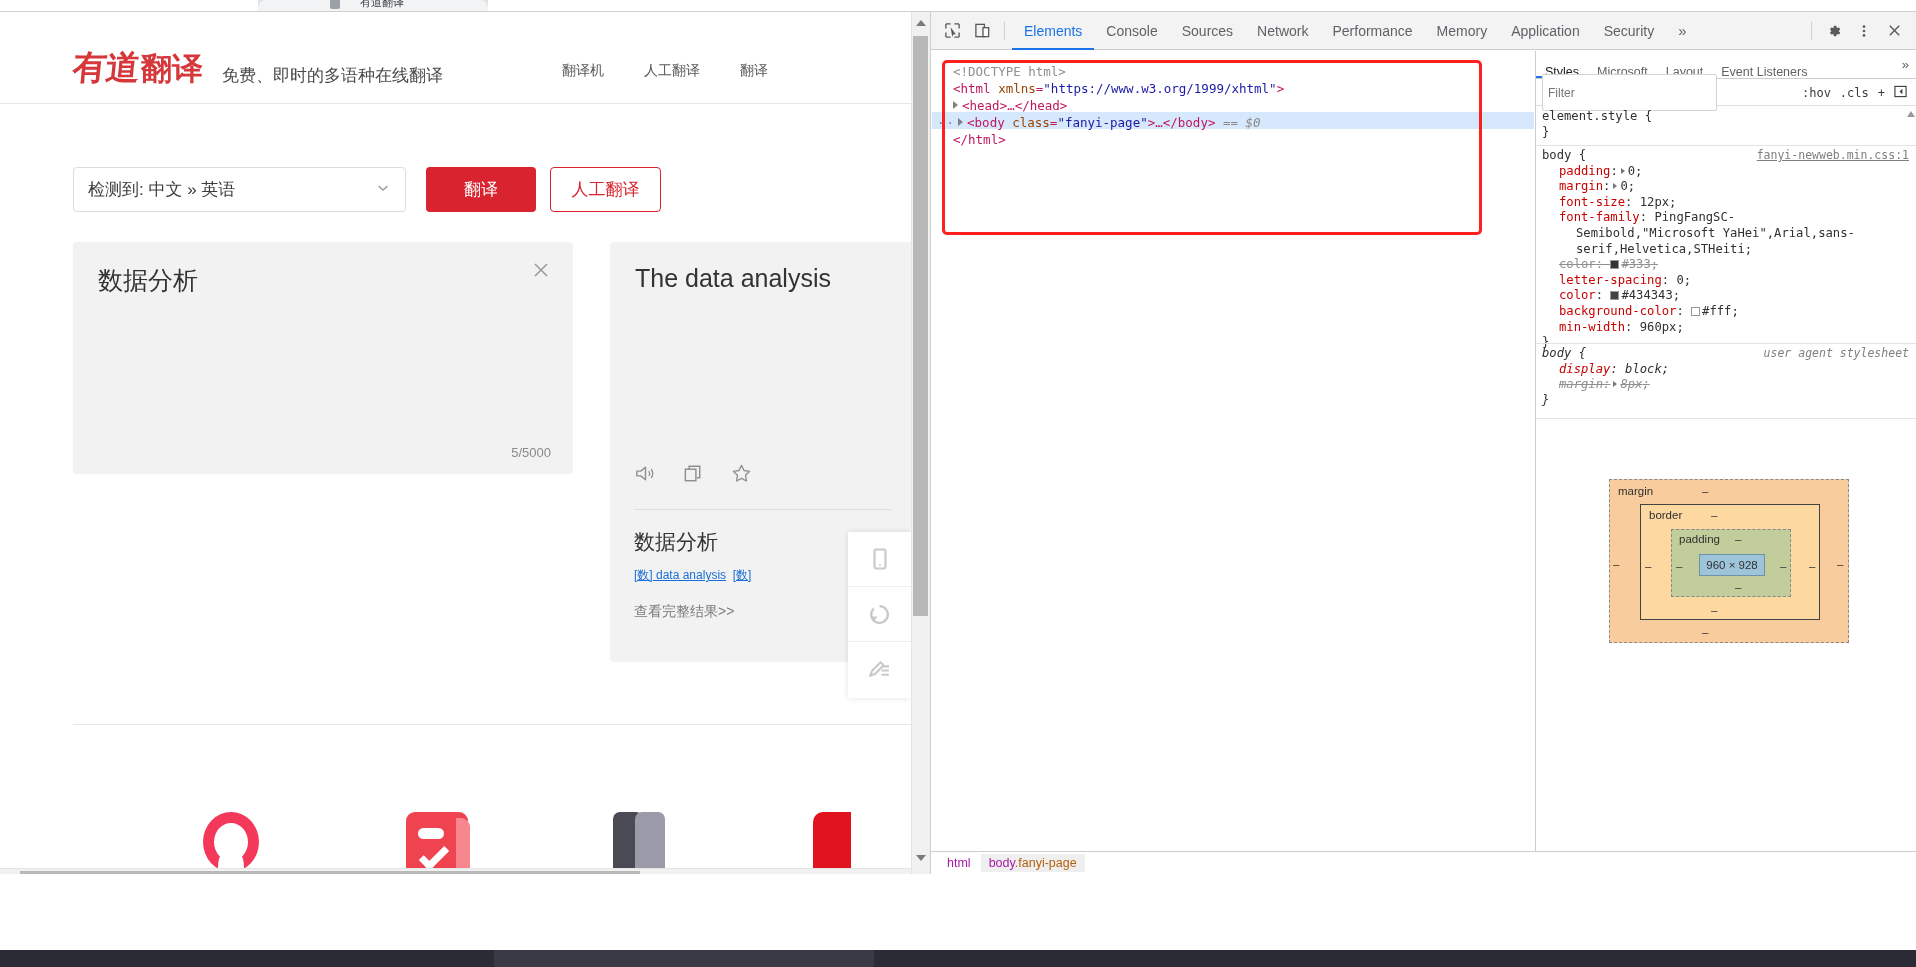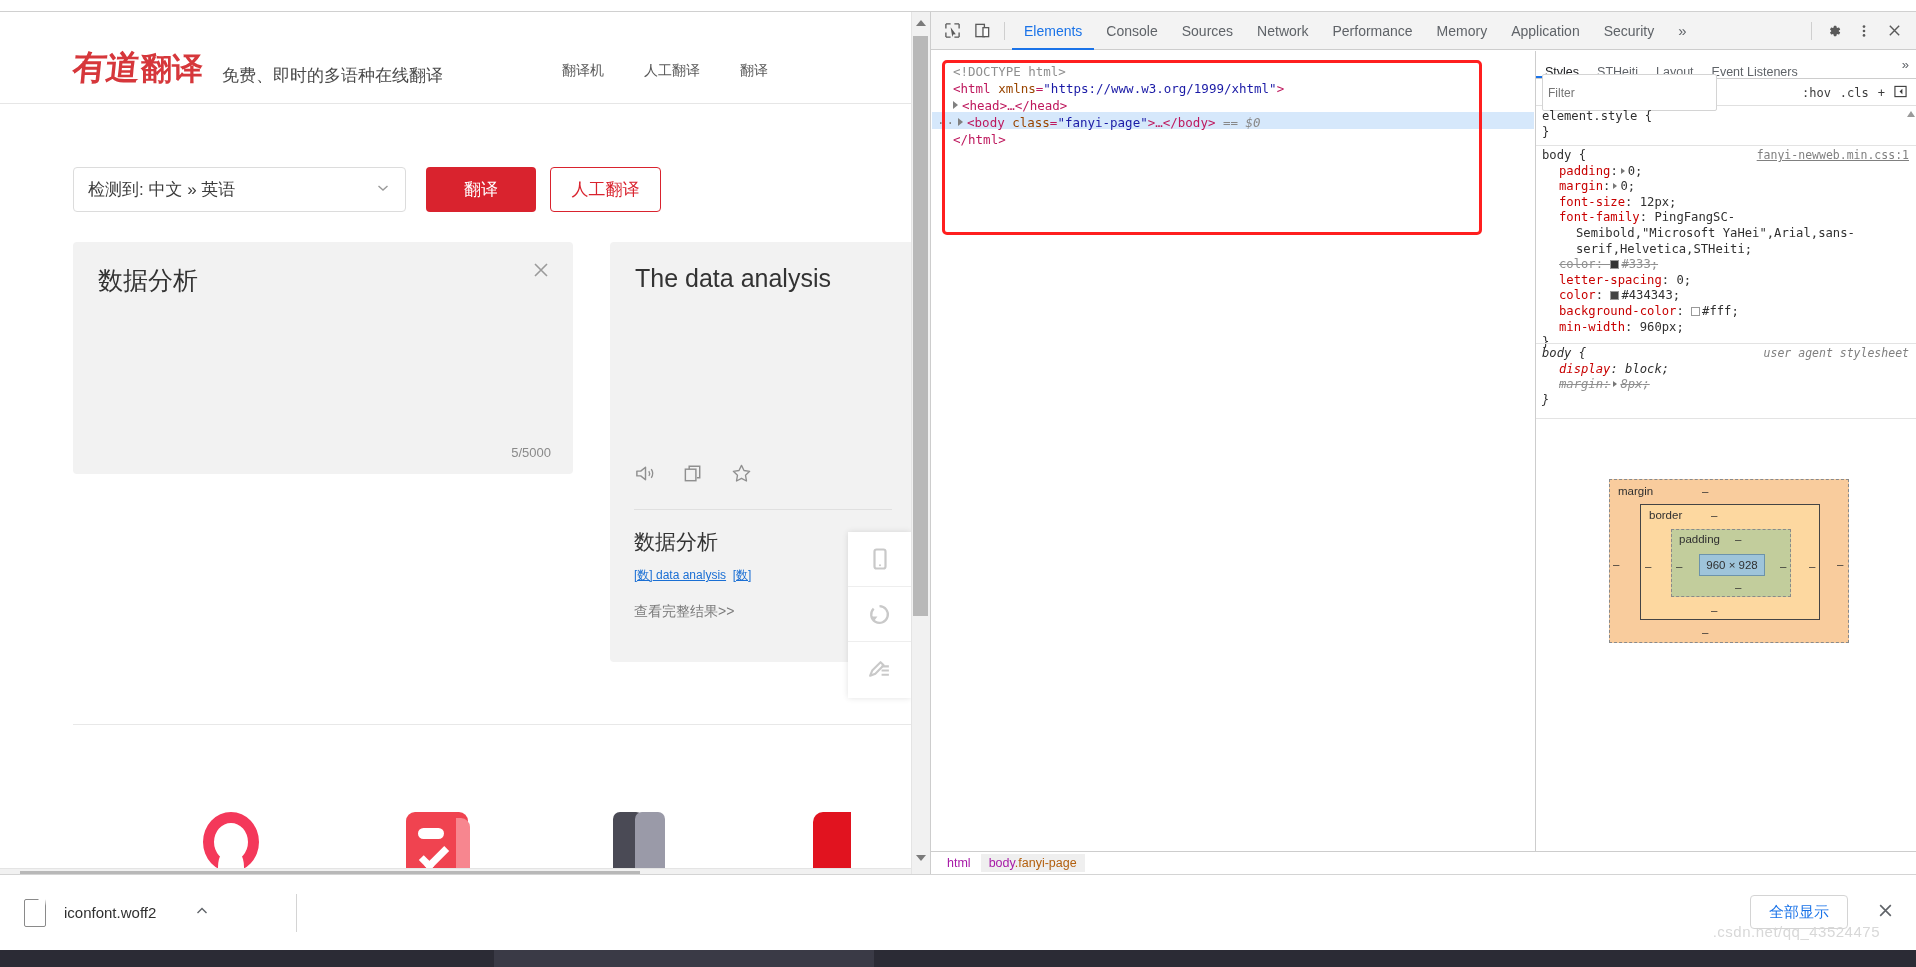--- a/index.html
+++ b/index.html
@@ -418,20 +418,27 @@
   .taskbar .seg { position: absolute; top: 0; height: 17px; background: #2b2b35; }
   .tb1 { left: 0; width: 494px; }
   .tb2 { left: 494px; width: 380px; background: #3a3a46 !important; }
   .tb3 { left: 874px; width: 1042px; }
 </style>
 </head>
 <body>
 
 <div id="root">
 
+  <div class="tabstrip">
+    <div class="tleft"></div>
+    <div class="tright"></div>
+    <div class="tab"></div>
+    <div class="tabfav"></div>
+    <div class="tabtext">有道翻译</div>
+  </div>
   <div class="topline"></div>
 
   <div class="page-viewport">
     <div class="page-inner">
 
       <div class="site-header">
         <div class="logo-wrap">
           <span class="logo-mark">有道</span>
           <span class="logo-word">翻译</span>
         </div>
@@ -604,21 +611,21 @@
       <div class="dom-line dom-l4" style="left:6px;"><span class="dots">··</span><span class="arrow-r"></span><span class="tg">&lt;body </span><span class="at">class</span><span class="tg">=</span><span class="vl">"fanyi-page"</span><span class="tg">&gt;…&lt;/body&gt;</span> <span class="dlr">== $0</span></div>
       <div class="dom-line dom-l5"><span class="tg">&lt;/html&gt;</span></div>
       <div class="dom-highlight"></div>
     </div>
 
     <div class="dt-vsplit"></div>
 
     <div class="dt-styles">
       <div class="st-tabs">
         <div class="st-tab active">Styles</div>
-        <div class="st-tab">STHeiti</div>
+        <div class="st-tab">Microsoft</div>
         <div class="st-tab">Layout</div>
         <div class="st-tab">Event Listeners</div>
         <div class="st-more">»</div>
       </div>
 
       <div class="st-filterbar">
         <input class="st-filter" type="text" placeholder="Filter" style="">
         <div class="st-tools">
           <span class="tbtn">:hov</span>
           <span class="tbtn">.cls</span>
@@ -711,39 +718,20 @@
       </div>
 
     </div>
 
     <div class="dt-crumb">
       <span class="crumb c1">html</span>
       <span class="crumb c2"><span class="ctag">body</span><span class="ccls">.fanyi-page</span></span>
     </div>
   </div>
 
-  <div class="shelf">
-    <div class="dl-item">
-      <span class="dl-fileicon"></span>
-      <span class="dl-name">iconfont.woff2</span>
-      <span class="dl-caret">
-        <svg width="16" height="16" viewBox="0 0 16 16">
-            <path d="M3.5 10L8 5.6 12.5 10" stroke="#5f6368" stroke-width="1.4" fill="none"></path>
-          </svg>
-      </span>
-    </div>
-    <div class="dl-vline"></div>
-    <button class="showall">全部显示</button>
-    <span class="shelf-close">
-      <svg width="17" height="17" viewBox="0 0 16 16">
-          <path d="M3 3 L13 13 M13 3 L3 13" stroke="#5f6368" stroke-width="1.5"></path>
-        </svg>
-    </span>
-    <div class="watermark">.csdn.net/qq_43524475</div>
-  </div>
 
   <div class="taskbar">
     <div class="seg tb1"></div>
     <div class="seg tb2"></div>
     <div class="seg tb3"></div>
   </div>
 
 </div>
 
 </body></html>

